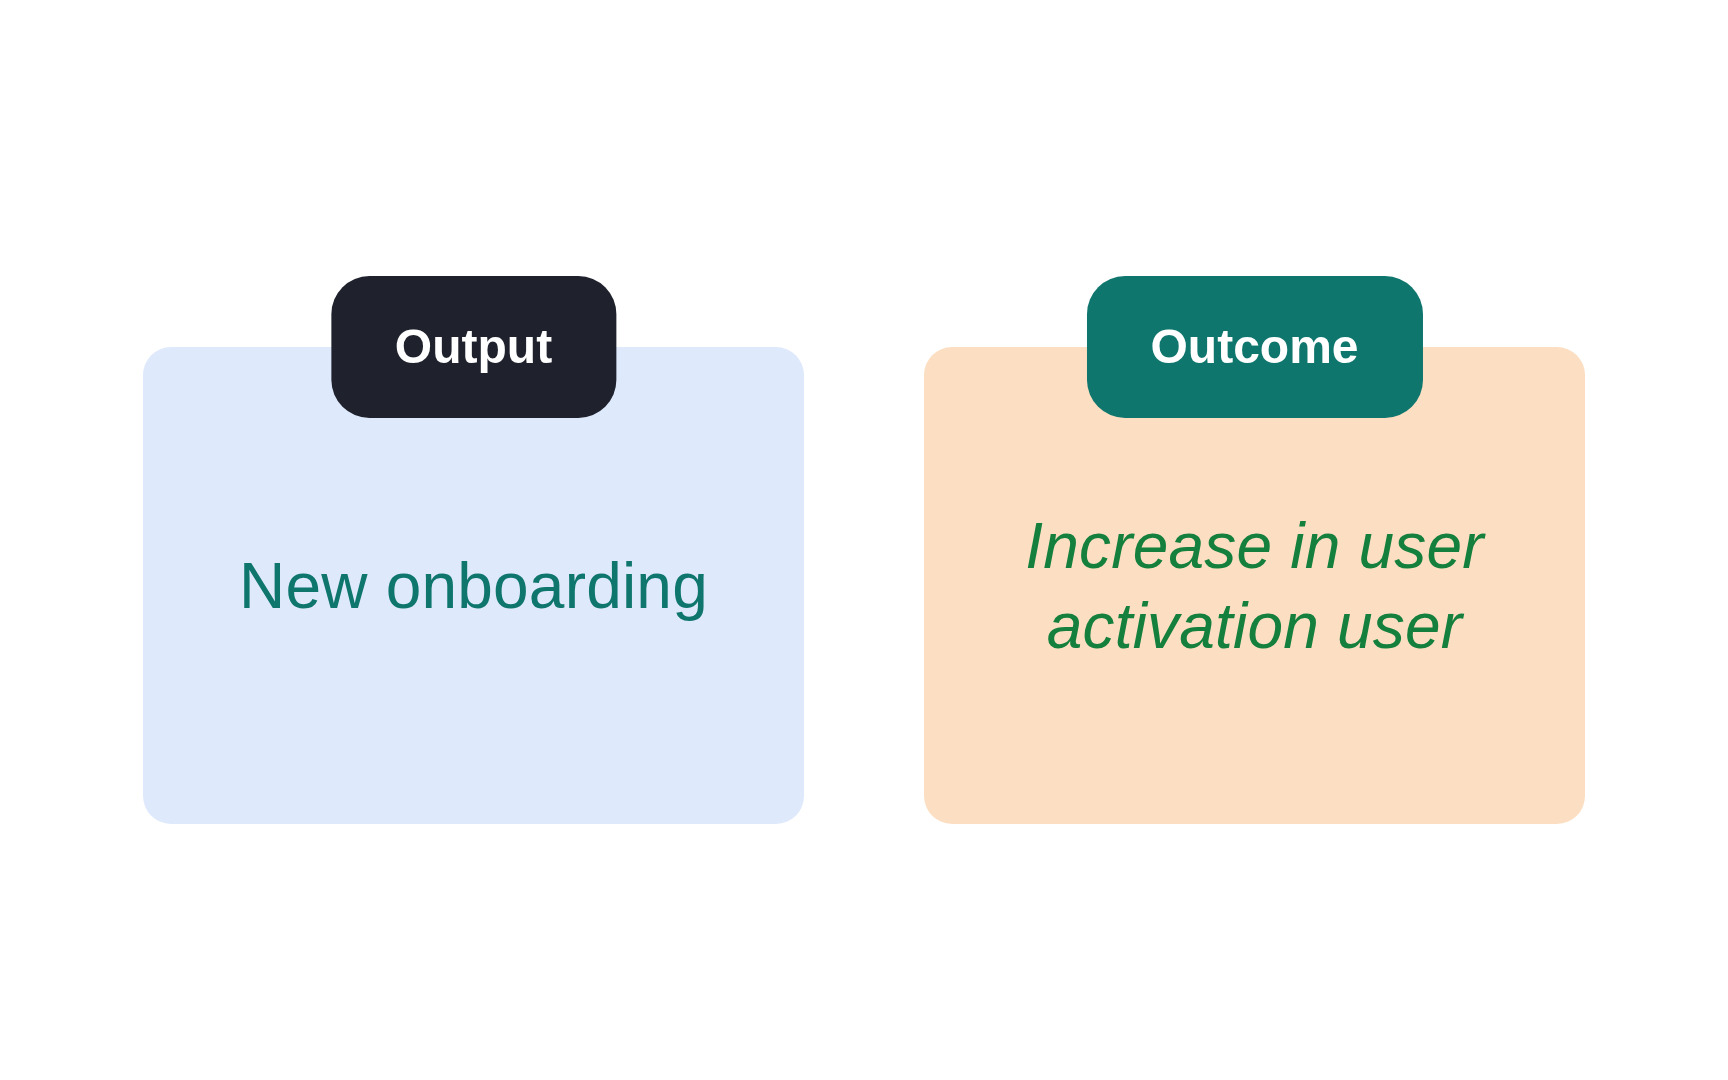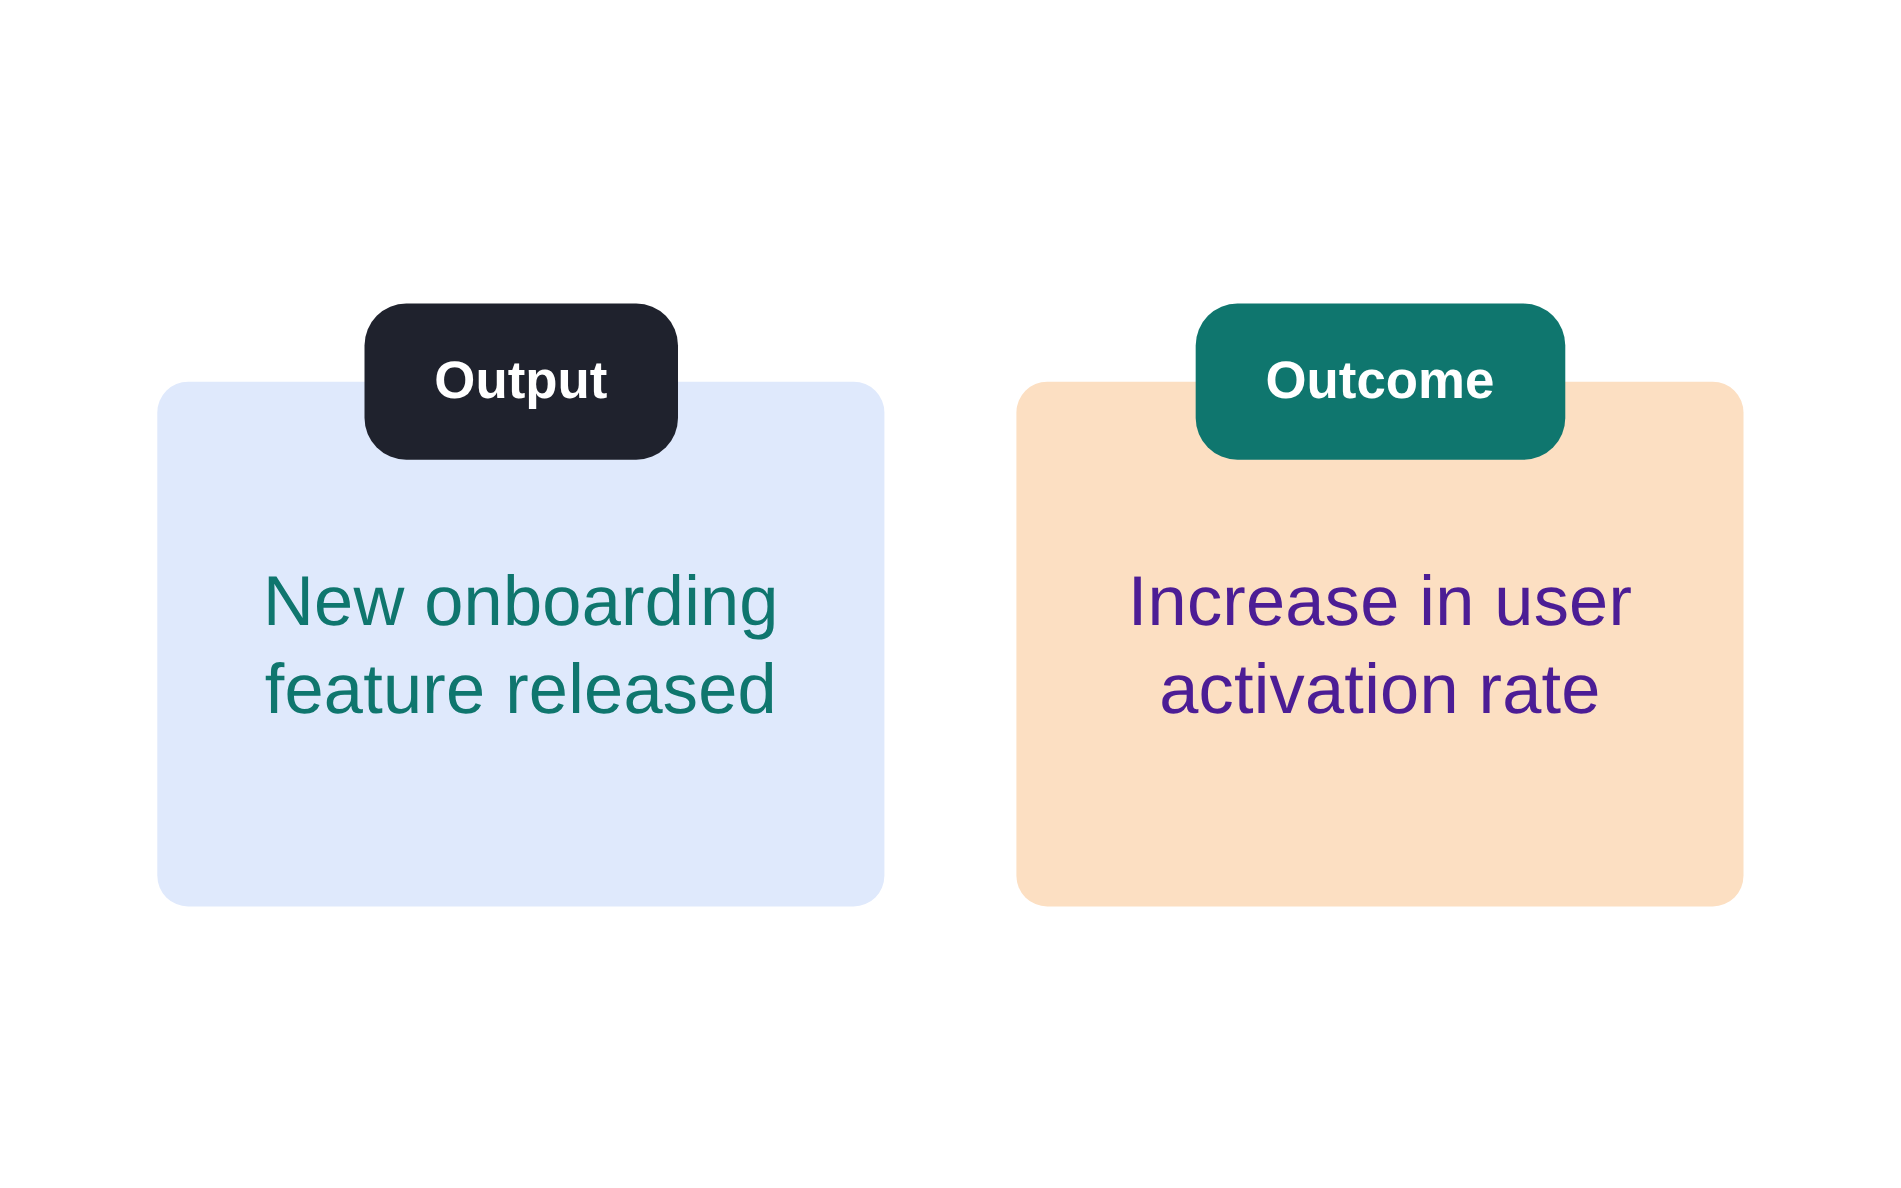--- a/index.html
+++ b/index.html
@@ -68,26 +68,25 @@
 </head>
 <body>
 
 <div class="canvas">
   <div class="cards-row">
 
     <div class="card" style="background: rgb(223, 233, 252);">
       <div class="badge" style="background: rgb(31, 34, 45); color: rgb(255, 255, 255);">Output</div>
       <div class="card-text" style="color: #0f766e;">
         <div class="line">New onboarding</div>
-        <div class="line">feature released</div>
       </div>
     </div>
 
     <div class="card" style="background: rgb(252, 223, 194);">
       <div class="badge" style="background: #0f766e; color: rgb(255, 255, 255);">Outcome</div>
-      <div class="card-text" style="color: #4c1d95;">
+      <div class="card-text" style="color: #15803d; font-style: italic;">
         <div class="line">Increase in user</div>
-        <div class="line">activation rate</div>
+        <div class="line">activation user</div>
       </div>
     </div>
 
   </div>
 </div>
 
 </body></html>

